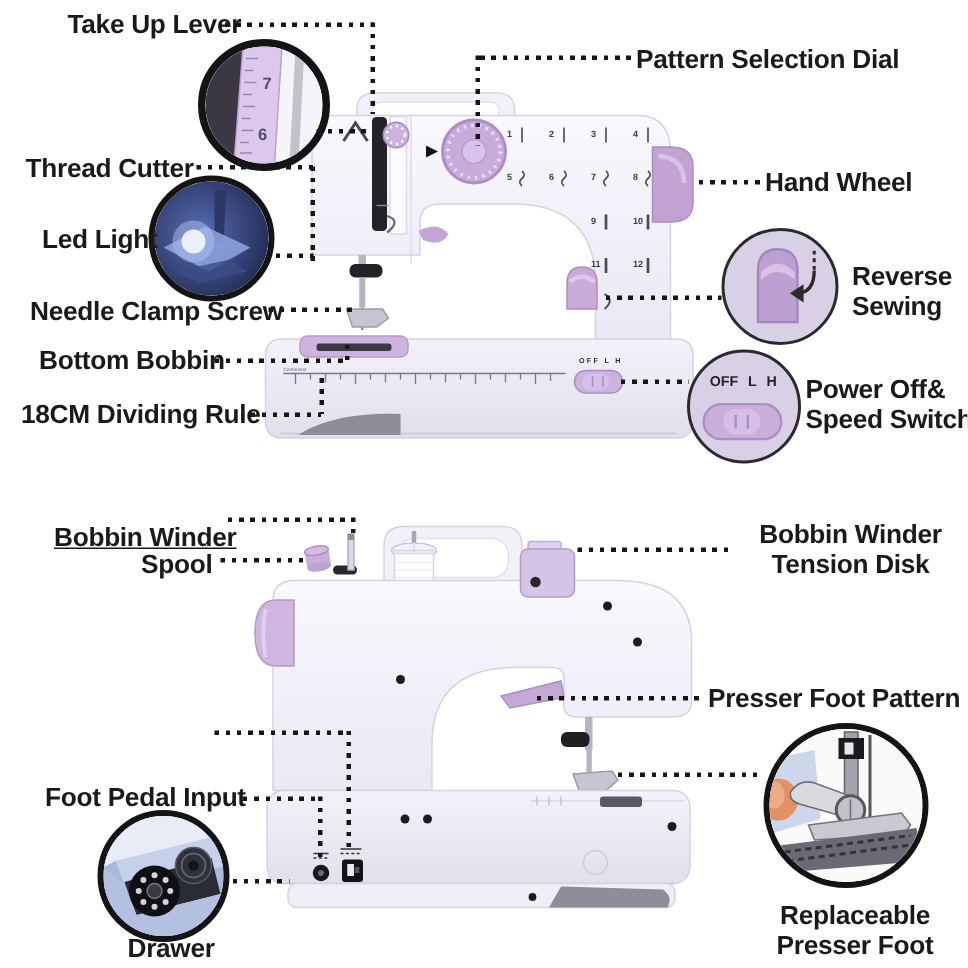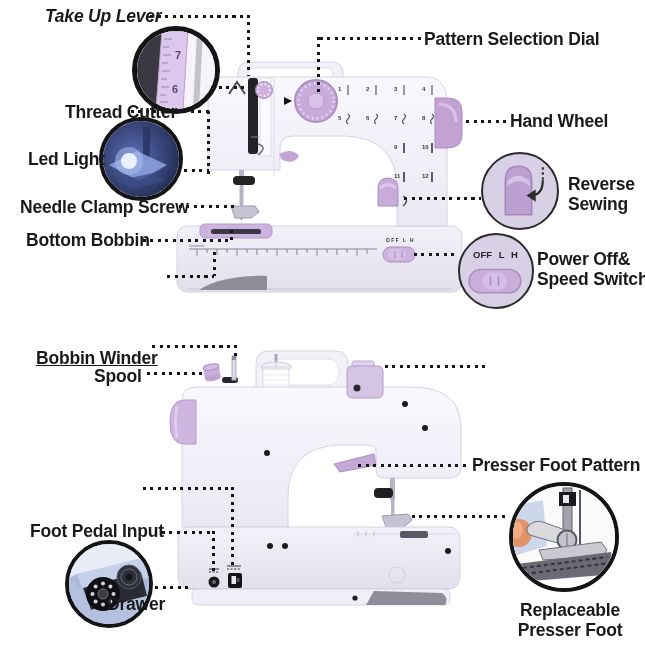--- a/index.html
+++ b/index.html
@@ -355,30 +355,32 @@
   <i class="dh" style="left:147px;top:372px;width:55px"></i>
   <i class="dh" style="left:143px;top:487px;width:89px"></i>
   <i class="dv" style="left:231px;top:487px;height:81px"></i>
   <i class="dh" style="left:162px;top:531px;width:51px"></i>
   <i class="dv" style="left:212px;top:531px;height:41px"></i>
   <i class="dh" style="left:155px;top:586px;width:38px"></i>
   <i class="dh" style="left:385px;top:365px;width:101px"></i>
   <i class="dh" style="left:358px;top:464px;width:112px"></i>
   <i class="dh" style="left:412px;top:515px;width:96px"></i>
 
-  <div class="lbl" style="left:45px;top:6px;font-style:italic;">Take Up Lever</div>
-  <div class="lbl" style="left:17px;top:102px;margin-left:48px;">Thread Cutter</div>
+  <div class="lbl" style="left:45px;top:6px;">Take Up Lever</div>
+  <div class="lbl" style="left:17px;top:102px;">Thread Cutter</div>
   <div class="lbl" style="left:28px;top:149px;text-align:right;">Led Light</div>
   <div class="lbl" style="left:20px;top:197px;">Needle Clamp Screw</div>
   <div class="lbl" style="left:26px;top:230px;">Bottom Bobbin</div>
+  <div class="lbl" style="left:14px;top:266px;">18CM Dividing Rule</div>
   <div class="lbl" style="left:424px;top:29px;">Pattern Selection Dial</div>
   <div class="lbl" style="left:510px;top:111px;">Hand Wheel</div>
   <div class="lbl wrap" style="left:568px;top:174px;width:80px;">Reverse Sewing</div>
   <div class="lbl wrap" style="left:537px;top:249px;width:112px;">Power Off&amp; Speed Switch</div>
 
   <div class="lbl" style="left:36px;top:348px;text-decoration:underline;">Bobbin Winder</div>
   <div class="lbl" style="left:94px;top:366px;">Spool</div>
   <div class="lbl" style="left:30px;top:521px;">Foot Pedal Input</div>
-  <div class="lbl" style="left:85px;top:594px;margin-left:22px;">Drawer</div>
+  <div class="lbl" style="left:85px;top:622px;">Drawer</div>
+  <div class="lbl wrap center" style="left:492px;top:346px;width:150px;">Bobbin Winder Tension Disk</div>
   <div class="lbl" style="left:472px;top:455px;">Presser Foot Pattern</div>
   <div class="lbl wrap center" style="left:505px;top:600px;width:130px;">Replaceable Presser Foot</div>
 
 </div>
 
 </body></html>

